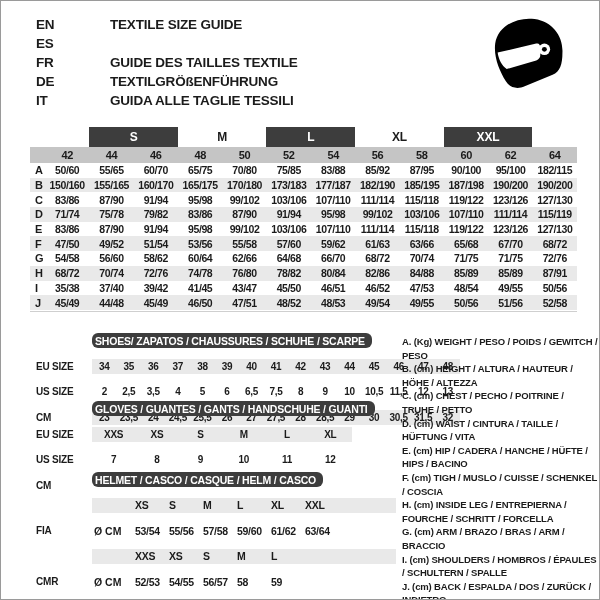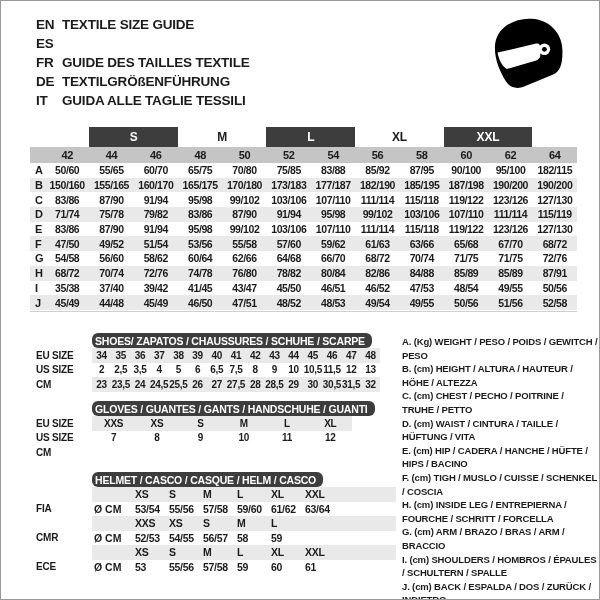--- a/index.html
+++ b/index.html
@@ -11,21 +11,21 @@
   html,body{margin:0;padding:0;}
   body{
     width:600px;height:600px;position:relative;background:#fff;
     font-family:"Liberation Sans", sans-serif;font-weight:700;color:var(--ink);
     overflow:hidden;
   }
   .frame{position:absolute;inset:0;border:1px solid #9a9a9a;pointer-events:none;z-index:9;}
 
   
   .langs{position:absolute;left:36px;top:15px;}
-  .lang-row{display:flex;height:19px;align-items:center;font-size:13.5px;letter-spacing:-0.2px;}
+  .lang-row{display:flex;height:19px;align-items:center;font-size:13.5px;letter-spacing:-0.2px;gap:48px;}
   .lang-row .code{width:26px;}
 
   
   .helmet-logo{position:absolute;left:487px;top:14px;width:82px;height:92px;}
   .helmet-logo svg{width:100%;height:100%;}
 
   
   .sizes-table{position:absolute;left:30px;top:127px;width:547px;}
   .group-row{display:flex;height:20px;margin-left:59.3px;}
   .group-cell{width:88.6px;display:flex;align-items:center;justify-content:center;font-size:12px;letter-spacing:-0.2px;}
@@ -37,27 +37,27 @@
   .t-rows .t-row{display:flex;height:14.7px;align-items:center;}
   .t-rows .t-row:nth-child(even){background:var(--row-stripe);}
   .t-row .cell{font-size:10.5px;}
 
   .divider{position:absolute;left:30px;top:311px;width:547px;height:1px;background:#cfcfcf;}
 
   
   .ltable{position:absolute;left:36px;}
   .ltable .bar{margin-left:56px;width:fit-content;height:15px;background:var(--dark-bar);color:#fff;
     display:flex;align-items:center;font-size:10.5px;letter-spacing:-0.2px;padding:0 7px 0 3px;white-space:nowrap;border-radius:6px;}
-  .lrow{display:flex;height:14.5px;}
+  .lrow{display:flex;height:14.5px;margin-top:11px;}
   .lrow-label{width:56px;font-size:10px;display:flex;align-items:center;letter-spacing:-0.2px;}
   .lrow-cells{display:grid;align-items:center;text-align:center;font-size:10px;letter-spacing:-0.3px;}
   .lrows .lrow:nth-child(odd) .lrow-cells,
   .lrows .lrow:nth-child(odd) .hcells{background:var(--row-stripe);}
   .shoes{top:333px;}
-  .shoes .lrow-cells{width:288px;grid-template-columns:repeat(15,1fr);}
+  .shoes .lrow-cells{width:368px;grid-template-columns:repeat(15,1fr);}
   .gloves{top:401px;}
   .gloves .lrow-cells{width:260px;grid-template-columns:repeat(6,1fr);}
   .helm{top:472px;}
   .hcells{width:304px;display:flex;align-items:center;}
   .unit-cell{width:43px;padding-left:2px;box-sizing:border-box;font-size:10.5px;white-space:nowrap;}
   .hvals{display:grid;grid-template-columns:repeat(6,34px);align-items:center;}
   .hcell{font-size:10.5px;letter-spacing:-0.3px;text-align:left;white-space:nowrap;}
 
   
   .legend{position:absolute;left:402px;top:335px;width:196px;font-size:9.5px;line-height:13.6px;letter-spacing:-0.15px;}

